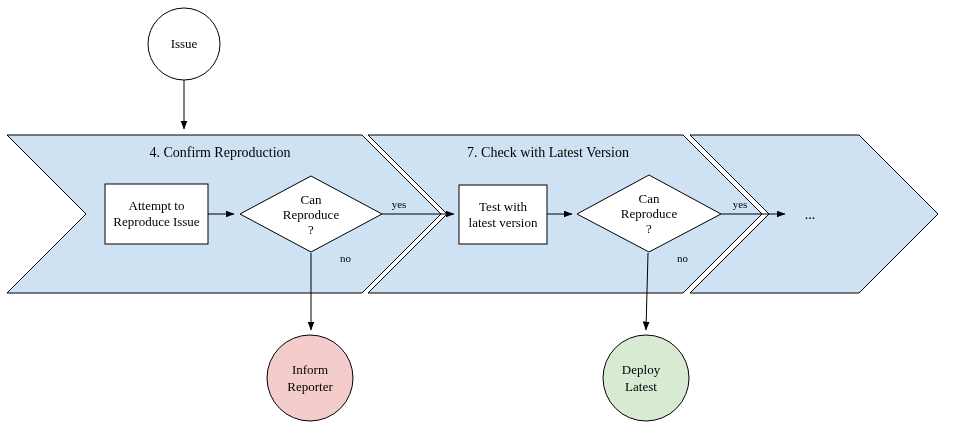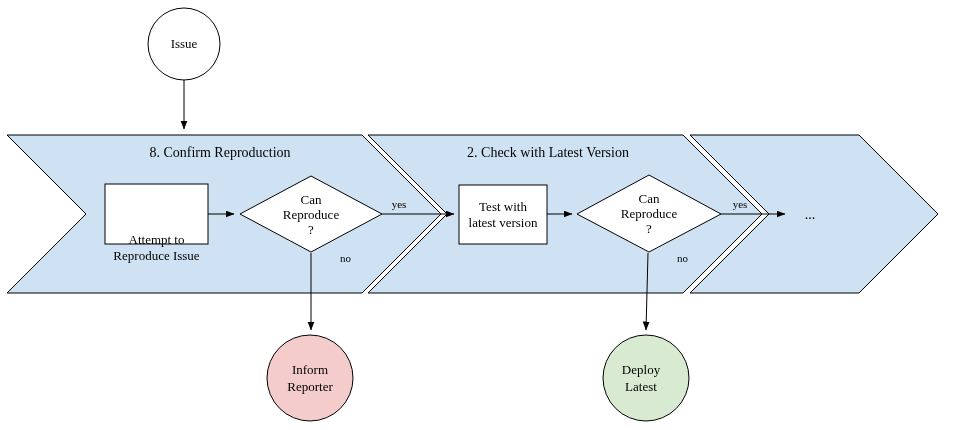--- a/index.html
+++ b/index.html
@@ -56,24 +56,24 @@
 
     <rect x="459" y="185" width="88" height="59" stroke="#000000" stroke-width="1" fill="#ffffff"></rect>
     <polygon points="577,214 649,175 721,214 649,252" stroke="#000000" stroke-width="1" fill="#ffffff"></polygon>
 
     <circle cx="310" cy="378" r="43" stroke="#000000" stroke-width="1" fill="#f4cccc"></circle>
     <circle cx="646" cy="378" r="43" stroke="#000000" stroke-width="1" fill="#d9ead3"></circle>
   </svg>
 
   <div class="lbl" style="left:148px; top:8px; width:72px; height:72px; font-size:13px;">Issue</div>
 
-  <div class="lbl" style="left:95px; top:143px; width:250px; height:20px; font-size:14px;">8. Confirm Reproduction</div>
-  <div class="lbl" style="left:423px; top:143px; width:250px; height:20px; font-size:14px;">2. Check with Latest Version</div>
+  <div class="lbl" style="left:95px; top:143px; width:250px; height:20px; font-size:14px;">4. Confirm Reproduction</div>
+  <div class="lbl" style="left:423px; top:143px; width:250px; height:20px; font-size:14px;">7. Check with Latest Version</div>
 
-  <div class="lbl" style="left:105px; top:184px; width:103px; height:60px; font-size:13px; line-height:16px;margin-top:34px;">Attempt to
+  <div class="lbl" style="left:105px; top:184px; width:103px; height:60px; font-size:13px; line-height:16px;">Attempt to
 Reproduce Issue</div>
   <div class="lbl" style="left:241px; top:177px; width:140px; height:74px; font-size:13px; line-height:15px;">Can
 Reproduce
 ?</div>
   <div class="lbl" style="left:384px; top:198px; width:30px; height:14px; font-size:11px;">yes</div>
   <div class="lbl left-align" style="left:317px; top:252px; width:26px; height:14px; font-size:11px;">no</div>
   <div class="lbl" style="left:459px; top:185px; width:88px; height:59px; font-size:13px; line-height:16px;">Test with
 latest version</div>
 
   <div class="lbl" style="left:267px; top:335px; width:86px; height:86px; font-size:13px; line-height:17px;">Inform

